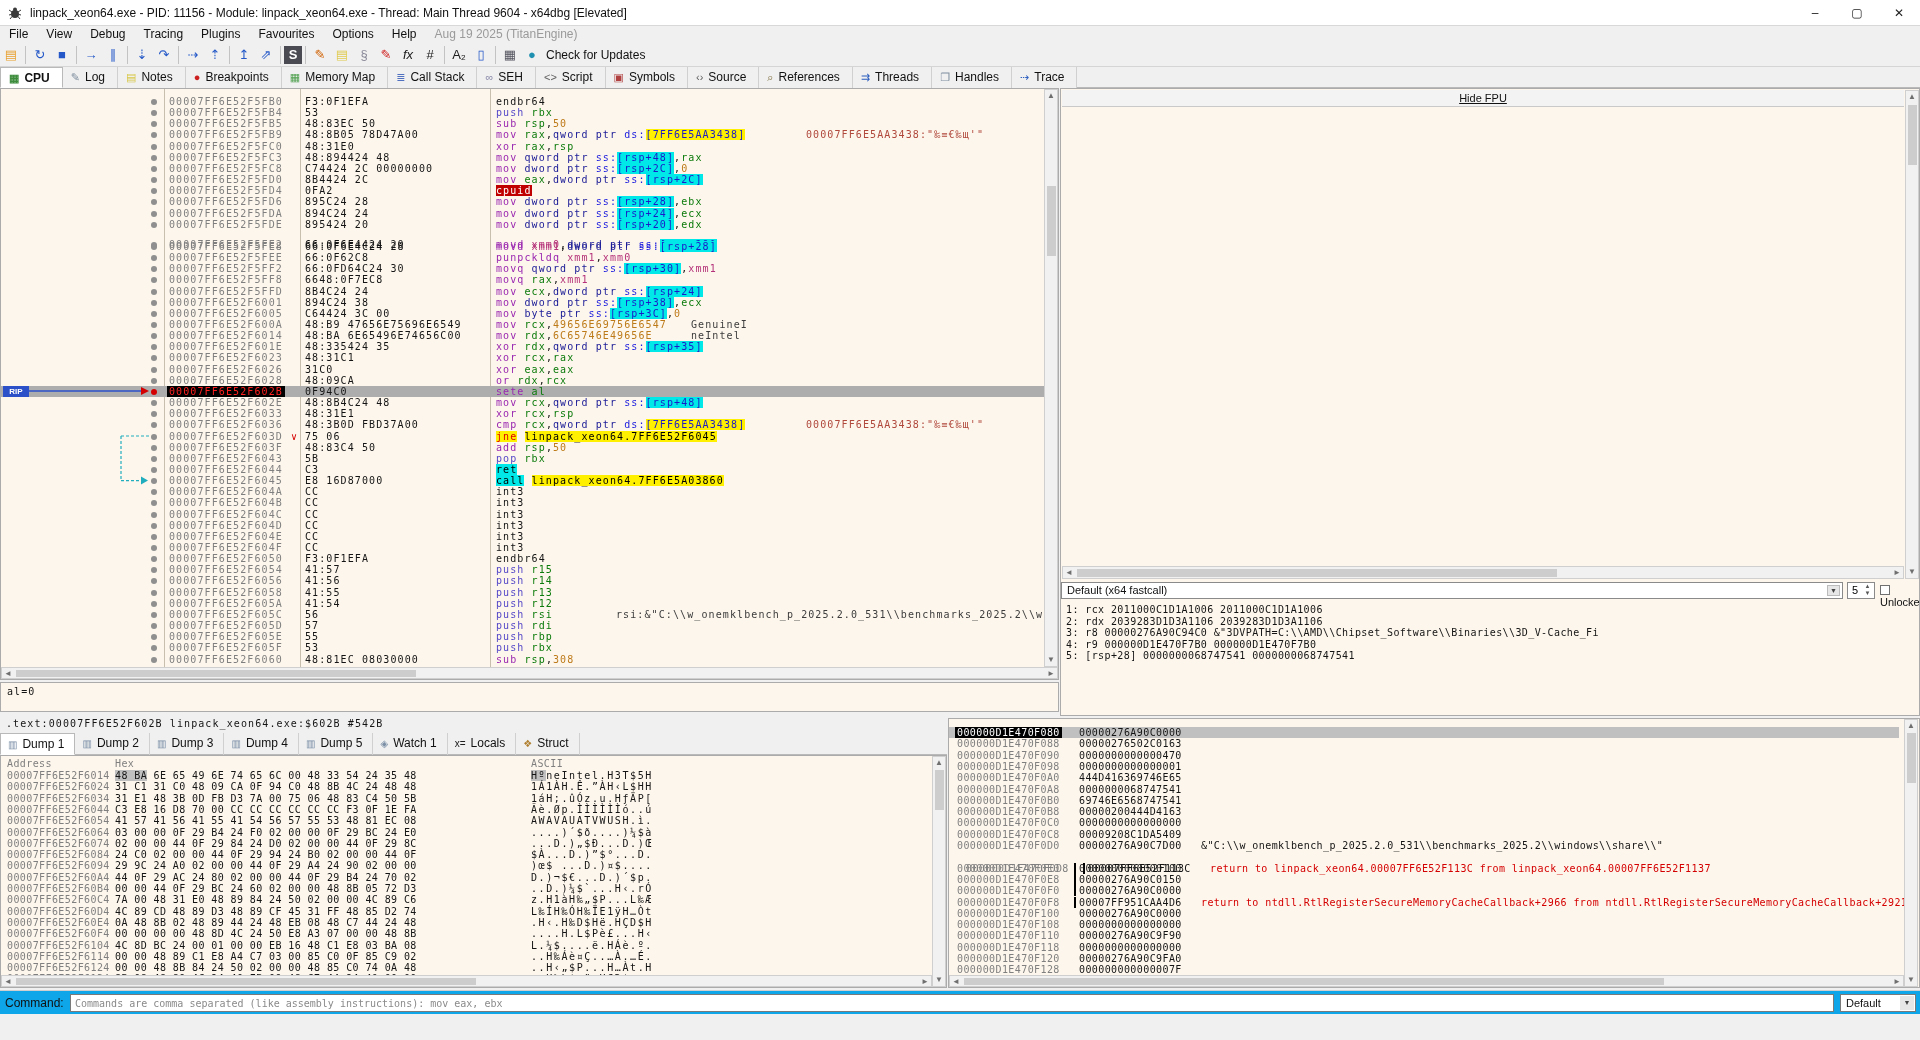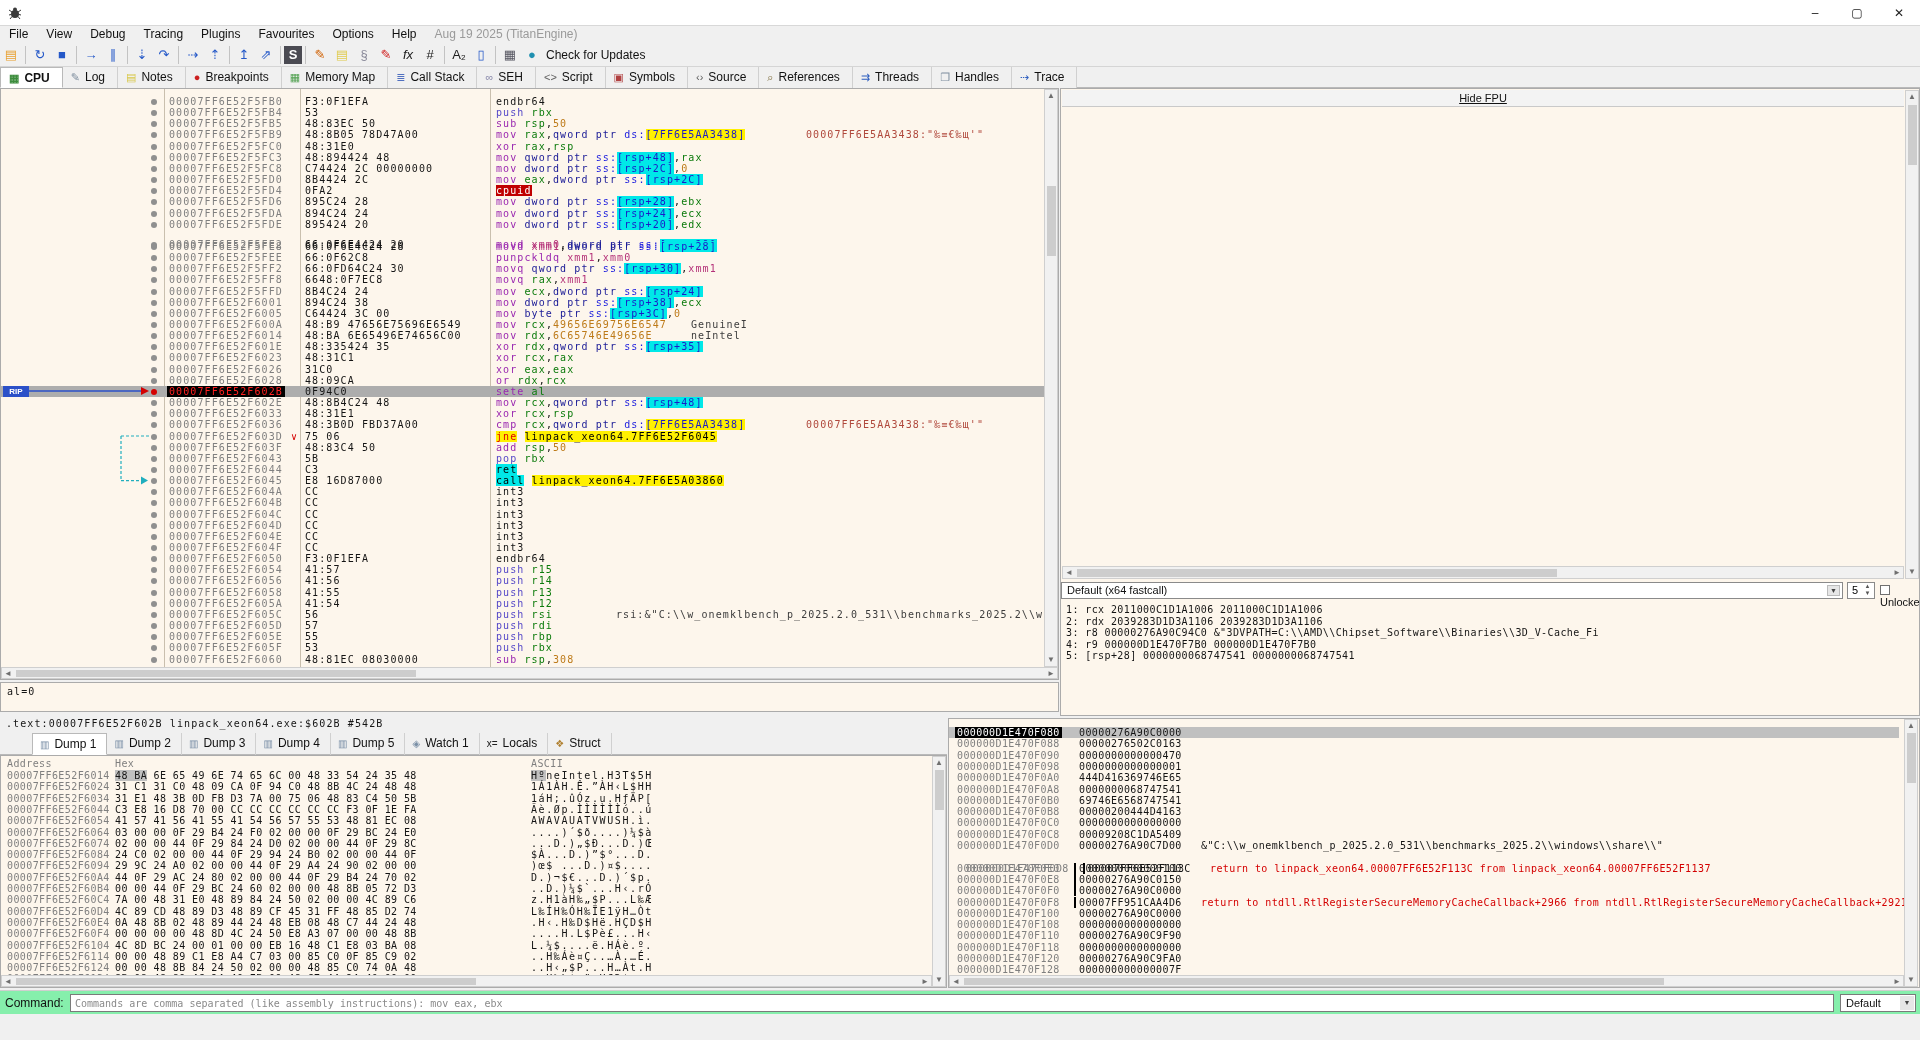--- a/index.html
+++ b/index.html
@@ -60,21 +60,21 @@
   #fastcall-combo .arrow { position:absolute; right:2px; top:2px; width:13px; height:11px; background:#e6e6e6; border:1px solid #bbb; font-size:7px; text-align:center; line-height:10px; color:#444; }
   #fastcall-spin { left:1847px; top:582px; width:28px; height:17px; background:#fff; border:1px solid #8a8a8a; font-size:11px; padding-left:4px; line-height:15px; }
   #fastcall-spin .ud { position:absolute; right:1px; top:0px; width:11px; height:15px; font-size:6px; line-height:7px; text-align:center; color:#555; }
   #fastcall-lock { left:1880px; top:584px; font-size:11px; color:#111; }
   #fastcall-lock .box { display:inline-block; width:10px; height:10px; border:1px solid #707070; background:#fff; vertical-align:-1px; margin-right:3px; }
   .argline { position:absolute; left:1066px; color:#141414; }
 
   #infobox { left:0; top:682px; width:1059px; height:30px; background:#fdf6ec; border:1px solid #ababab; }
   #textline { left:6px; top:718px; color:#141414; }
 
-  #dumptabs { left:0; top:733px; width:947px; height:22px; background:#f0f0f0; border-bottom:1px solid #b9b9b9;padding-left:32px; }
+  #dumptabs { left:0; top:733px; width:947px; height:22px; background:#f0f0f0; border-bottom:1px solid #b9b9b9; }
   .dtab { float:left; height:22px; padding:0 10px 0 7px; font-size:12px; color:#111; line-height:21px; border-right:1px solid #d0d0d0; }
   .dtab.active { background:#fff; border:1px solid #b9b9b9; border-bottom:1px solid #fff; }
   .dtab .ticon { margin-right:5px; font-size:10px; }
 
   #dump { left:0; top:755px; width:947px; height:233px; background:#fdf6ec; border:1px solid #ababab; overflow:hidden; }
   .dhead { position:absolute; top:2px; color:#7f7f7f; }
   .dumprow { position:absolute; height:11px; color:#141414; }
   .dumprow .da { position:absolute; left:6px; color:#7f7f7f; }
   .dumprow .dh { position:absolute; left:114px; }
   .dumprow .dascii { position:absolute; left:530px; letter-spacing:1.6px; }
@@ -83,21 +83,21 @@
   #stack { left:948px; top:718px; width:972px; height:270px; background:#fdf6ec; border:1px solid #ababab; overflow:hidden; }
   .srow { position:absolute; height:11px; width:950px; }
   .srow .sa { position:absolute; left:8px; color:#7f7f7f; }
   .srow .sv { position:absolute; left:130px; color:#141414; }
   .srow .sc { position:absolute; left:252px; color:#141414; }
   .srow .sc.retc { color:#d40000; }
   .srow.sel { background:#c0c0c0; }
   .srow.sel .sa { background:#000; color:#fff; padding:0 2px; left:6px; }
   .brk { border-left:2px solid #000; padding-left:3px; margin-left:-5px; }
 
-  #cmdbar { left:0; top:990px; width:1920px; height:24px; background:#86efac; border-top:1px solid #cfcfcf; }
+  #cmdbar { left:0; top:990px; width:1920px; height:24px; background:#0ea5e9; border-top:1px solid #cfcfcf; }
   #cmdlabel { position:absolute; left:5px; top:5px; font-size:12px; color:#111; }
   #cmdinput { position:absolute; left:70px; top:3px; width:1764px; height:18px; border:1px solid #7a7a7a; background:#fff;
               font-family:"DejaVu Sans Mono", monospace; font-size:10px; color:#333; padding-left:4px; }
   #cmdinput::placeholder { color:#8a8a8a; }
   #cmddrop { position:absolute; left:1840px; top:3px; width:76px; height:18px; border:1px solid #7a7a7a; background:#fff; font-size:11px; line-height:16px; padding-left:5px; color:#111; }
   #cmddrop .arrow { position:absolute; right:1px; top:1px; width:14px; height:14px; background:#e6e6e6; font-size:7px; text-align:center; line-height:14px; color:#444; }
 
   #statusbar { left:0; top:1016px; width:1920px; height:24px; background:#f0f0f0; border-top:1px solid #ababab; }
   #status-state { position:absolute; left:0; top:1px; width:74px; height:22px; background:#ffa64d; border-right:1px solid #b0b0b0;
                   font-size:12px; color:#111; text-align:center; line-height:22px; }
@@ -111,20 +111,21 @@
 <body>
 
 <div id="app">
 
   <div class="abs" id="titlebar">
     <svg class="abs" style="left:8px;top:6px" width="14" height="14" viewBox="0 0 14 14">
       <circle cx="7" cy="8" r="4" fill="#3a3a3a"></circle>
         <circle cx="7" cy="3.5" r="2" fill="#3a3a3a"></circle>
       <path d="M1 4 L4 6 M1 9 L3 8.5 M2 13 L4 10.5 M13 4 L10 6 M13 9 L11 8.5 M12 13 L10 10.5" stroke="#3a3a3a" stroke-width="1" fill="none"></path>
     </svg>
+    <span class="title">linpack_xeon64.exe - PID: 11156 - Module: linpack_xeon64.exe - Thread: Main Thread 9604 - x64dbg [Elevated]</span>
     <div class="wbtn" style="right:84px">–</div>
     <div class="wbtn" style="right:42px">▢</div>
     <div class="wbtn" style="right:0">✕</div>
   </div>
 
   <div class="abs" id="menubar">
       <div class="menu-item">File</div>
       <div class="menu-item">View</div>
       <div class="menu-item">Debug</div>
       <div class="menu-item">Tracing</div>

